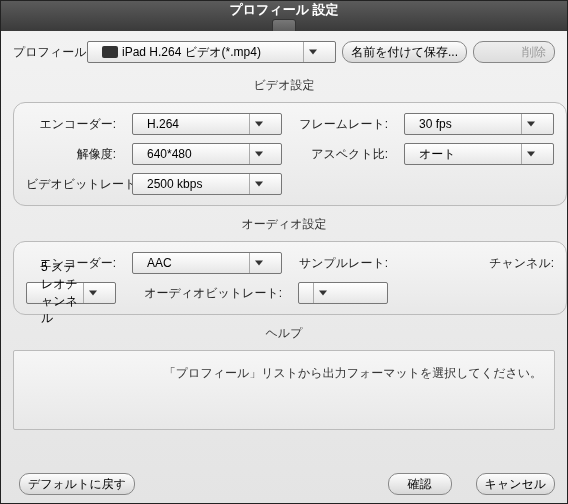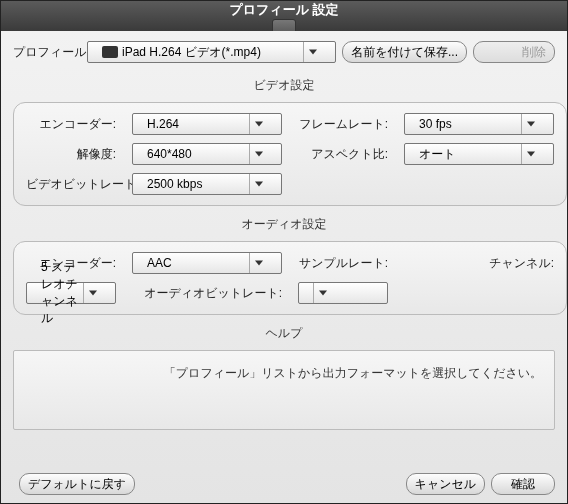--- a/index.html
+++ b/index.html
@@ -15,21 +15,21 @@
   .combo .icon-device { width: 16px; height: 12px; background: #333; margin-right: 4px; border-radius: 2px; }
   .combo .value { flex: 1; }
   .combo .arrow-btn { width: 18px; height: 100%; border-left: 1px solid #aaa; display: flex; align-items: center; justify-content: center; }
   .combo svg { width: 8px; height: 6px; }
   .btn { height: 22px; padding: 0 8px; border: 1px solid #888; background: linear-gradient(#fdfdfd,#d8d8d8); border-radius: 10px; cursor: pointer; display: inline-flex; align-items: center; justify-content: center; font-size: 12px; }
   .btn:disabled, .btn.disabled { color: #999; background: linear-gradient(#eee,#ddd); cursor: default; padding-left: 48px; }
   .group-label { font-size: 12px; color: #333; margin-top: 4px; margin-bottom: 2px; text-align: center; }
   fieldset.group { border: 1px solid #bbb; border-radius: 12px; background: linear-gradient(#f6f6f6,#e8e8e8); padding: 10px 12px; display: grid; grid-template-columns: auto 150px auto 150px; gap: 8px 16px; align-items: center; }
   fieldset.group .field-label { width: auto; min-width: 90px; }
   .help-box { border: 1px solid #bbb; border-radius: 2px; background: linear-gradient(#f6f6f6,#e8e8e8); padding: 14px 12px; min-height: 80px; color: #333; text-align: right; }
-  .footer { display: flex; align-items: center; padding-top: 6px; margin-top: auto; }
+  .footer { display: flex; align-items: center; padding-top: 6px; margin-top: auto; gap: 18px; }
   .footer .spacer { flex: 1; }
   .footer .btn { min-width: 64px; margin-left: 6px; }
   .btn.default-reset { min-width: 90px; }
 </style>
 </head>
 <body>
 
 <div class="window">
   <div class="titlebar">
     <span>プロフィール 設定</span>
@@ -146,18 +146,18 @@
     </fieldset>
 
     <div class="group-label">ヘルプ</div>
     <div class="help-box">
       <span>「プロフィール」リストから出力フォーマットを選択してください。</span>
     </div>
 
     <div class="footer">
       <button class="btn default-reset">デフォルトに戻す</button>
       <span class="spacer"></span>
+      <button class="btn">確認</button>
       <button class="btn">キャンセル</button>
-      <button class="btn">確認</button>
     </div>
 
   </div>
 </div>
 
 </body></html>

